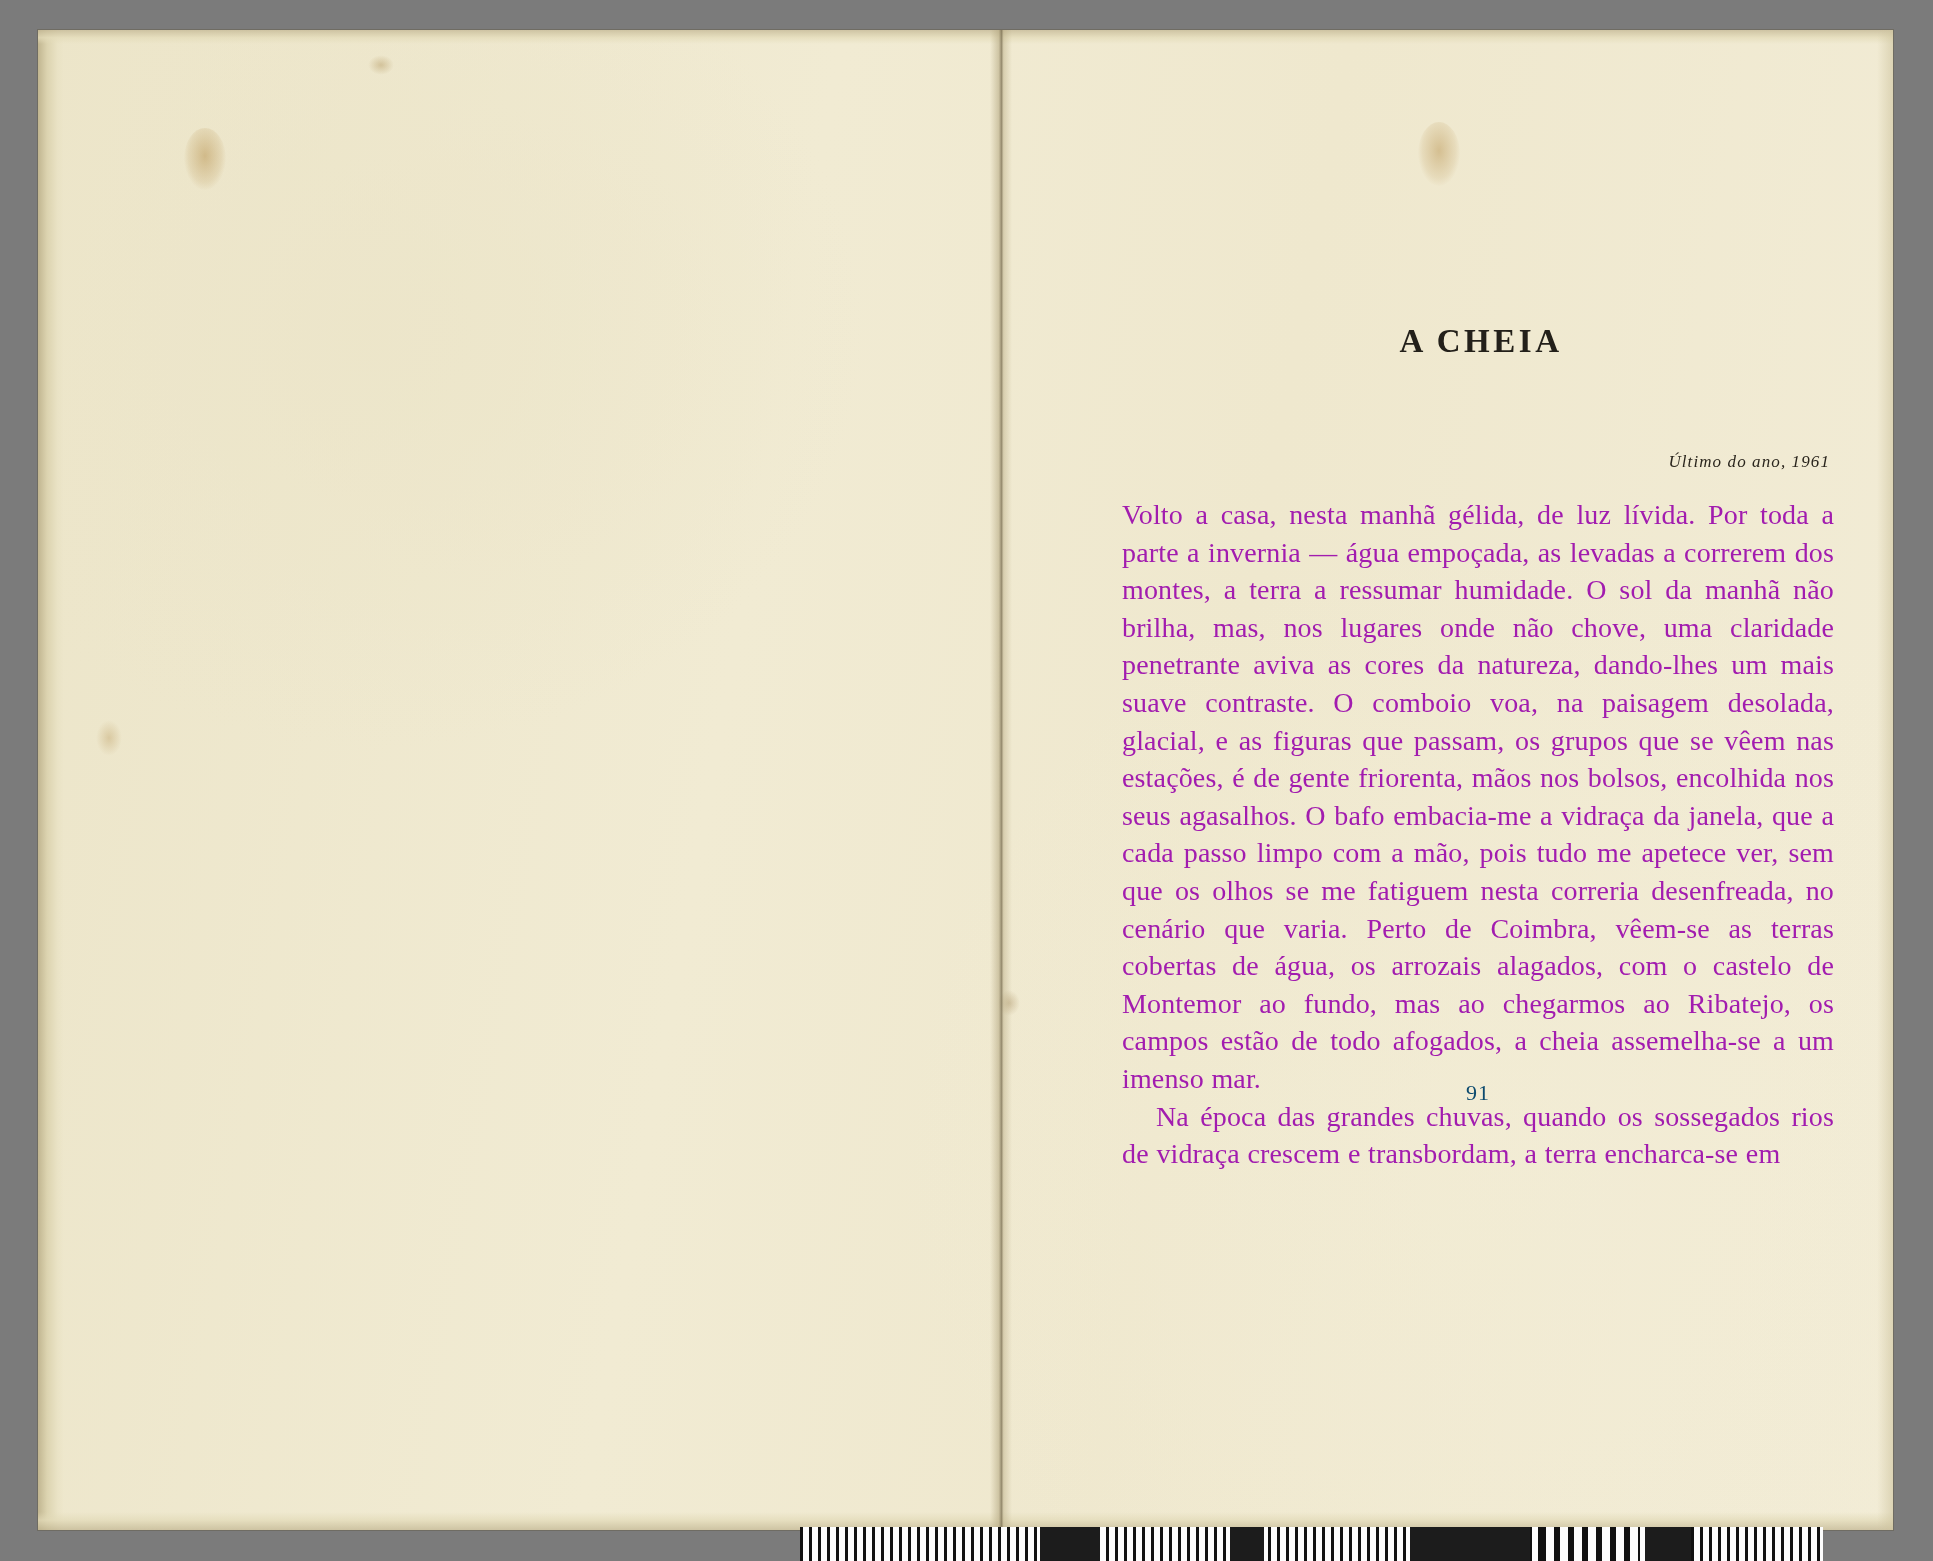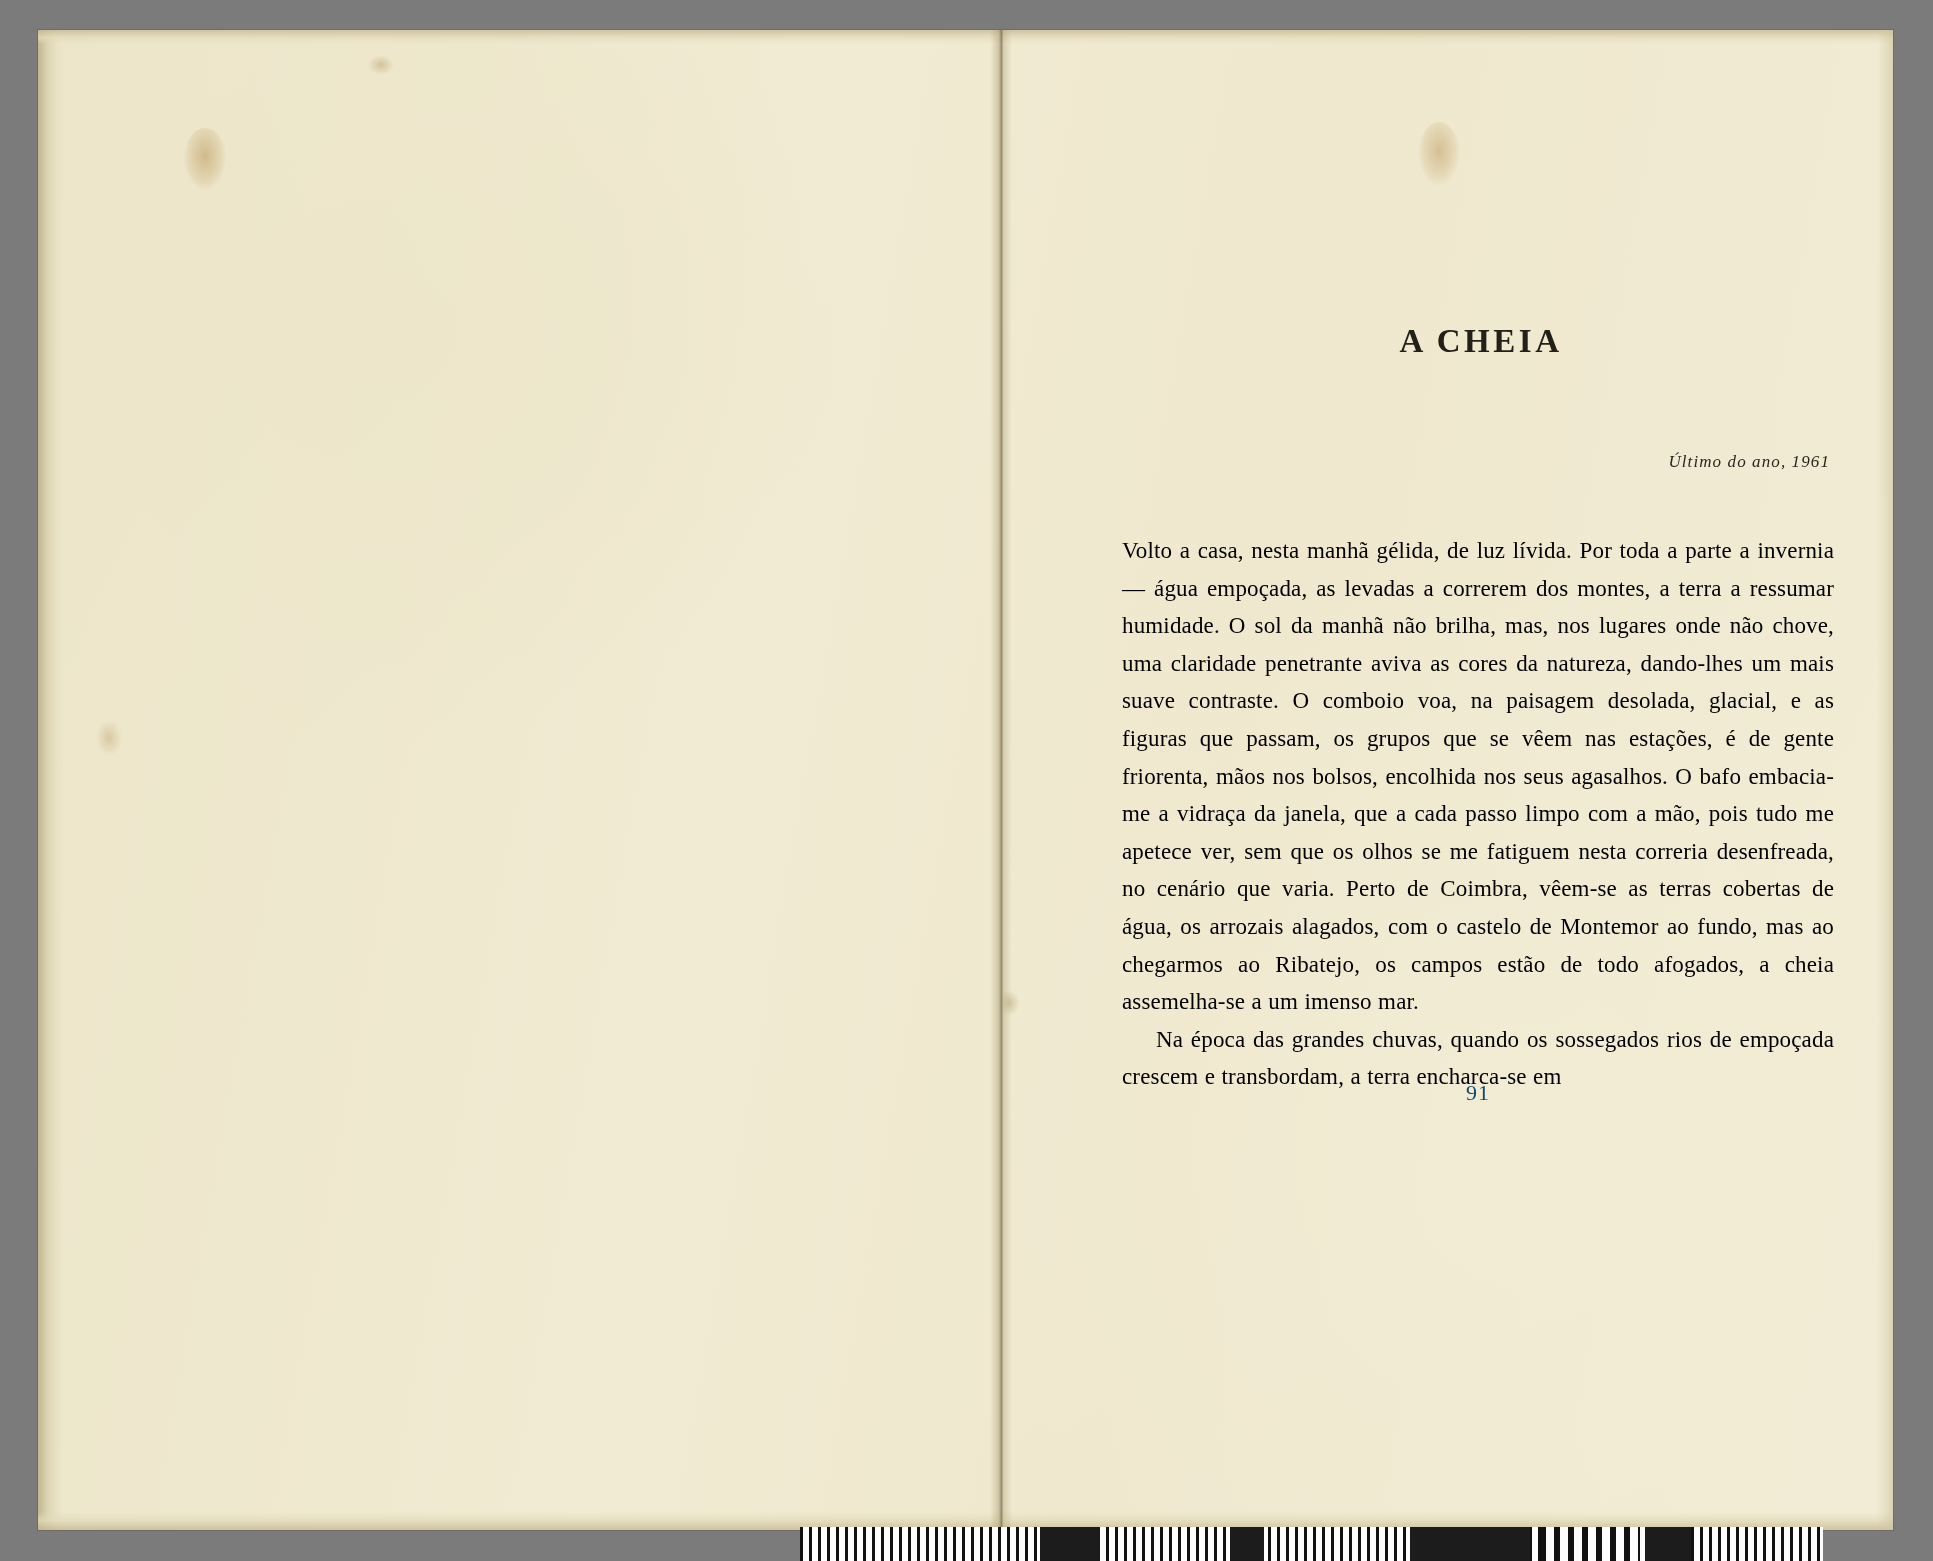--- a/index.html
+++ b/index.html
@@ -151,24 +151,24 @@
     margin-top: 92px;
     text-align: right;
     font-style: italic;
     font-size: 17px;
     letter-spacing: 1.1px;
     color: #2a251d;
     padding-right: 4px;
   }
 
   .body-text {
-    margin-top: 60px;
-    font-size: 23px;
+    margin-top: 24px;
+    font-size: 28px;
     line-height: 37.6px;
-    color: #000000;
+    color: #a21caf;
     text-align: justify;
     text-justify: inter-word;
     letter-spacing: 0.15px;
     word-spacing: 0.5px;
   }
   .body-text p { margin: 0; }
   .body-text p + p { text-indent: 34px; }
 
   .folio {
     position: absolute;
@@ -255,21 +255,21 @@
     </div>
 
     <div class="gutter"></div>
 
     <div class="page page-right">
       <div class="text-block">
         <h1 class="chapter-title">A CHEIA</h1>
         <div class="dateline">Último do ano, 1961</div>
         <div class="body-text">
           <p>Volto a casa, nesta manhã gélida, de luz lívida. Por toda a parte a invernia — água empoçada, as levadas a correrem dos montes, a terra a ressumar humidade. O sol da manhã não brilha, mas, nos lugares onde não chove, uma claridade penetrante aviva as cores da natureza, dando-lhes um mais suave contraste. O comboio voa, na paisagem desolada, glacial, e as figuras que passam, os grupos que se vêem nas estações, é de gente friorenta, mãos nos bolsos, encolhida nos seus agasalhos. O bafo embacia-me a vidraça da janela, que a cada passo limpo com a mão, pois tudo me apetece ver, sem que os olhos se me fatiguem nesta correria desenfreada, no cenário que varia. Perto de Coimbra, vêem-se as terras cobertas de água, os arrozais alagados, com o castelo de Montemor ao fundo, mas ao chegarmos ao Ribatejo, os campos estão de todo afogados, a cheia assemelha-se a um imenso mar.</p>
-          <p>Na época das grandes chuvas, quando os sossegados rios de empoçada crescem e transbordam, a terra encharca-se em</p>
+          <p>Na época das grandes chuvas, quando os sossegados rios de vidraça crescem e transbordam, a terra encharca-se em</p>
         </div>
       </div>
       <div class="folio">91</div>
     </div>
   </div>
 
   <div class="ruler">
     <div class="ticks"></div>
     <div class="coarse"></div>
     <div class="blockA"></div>

